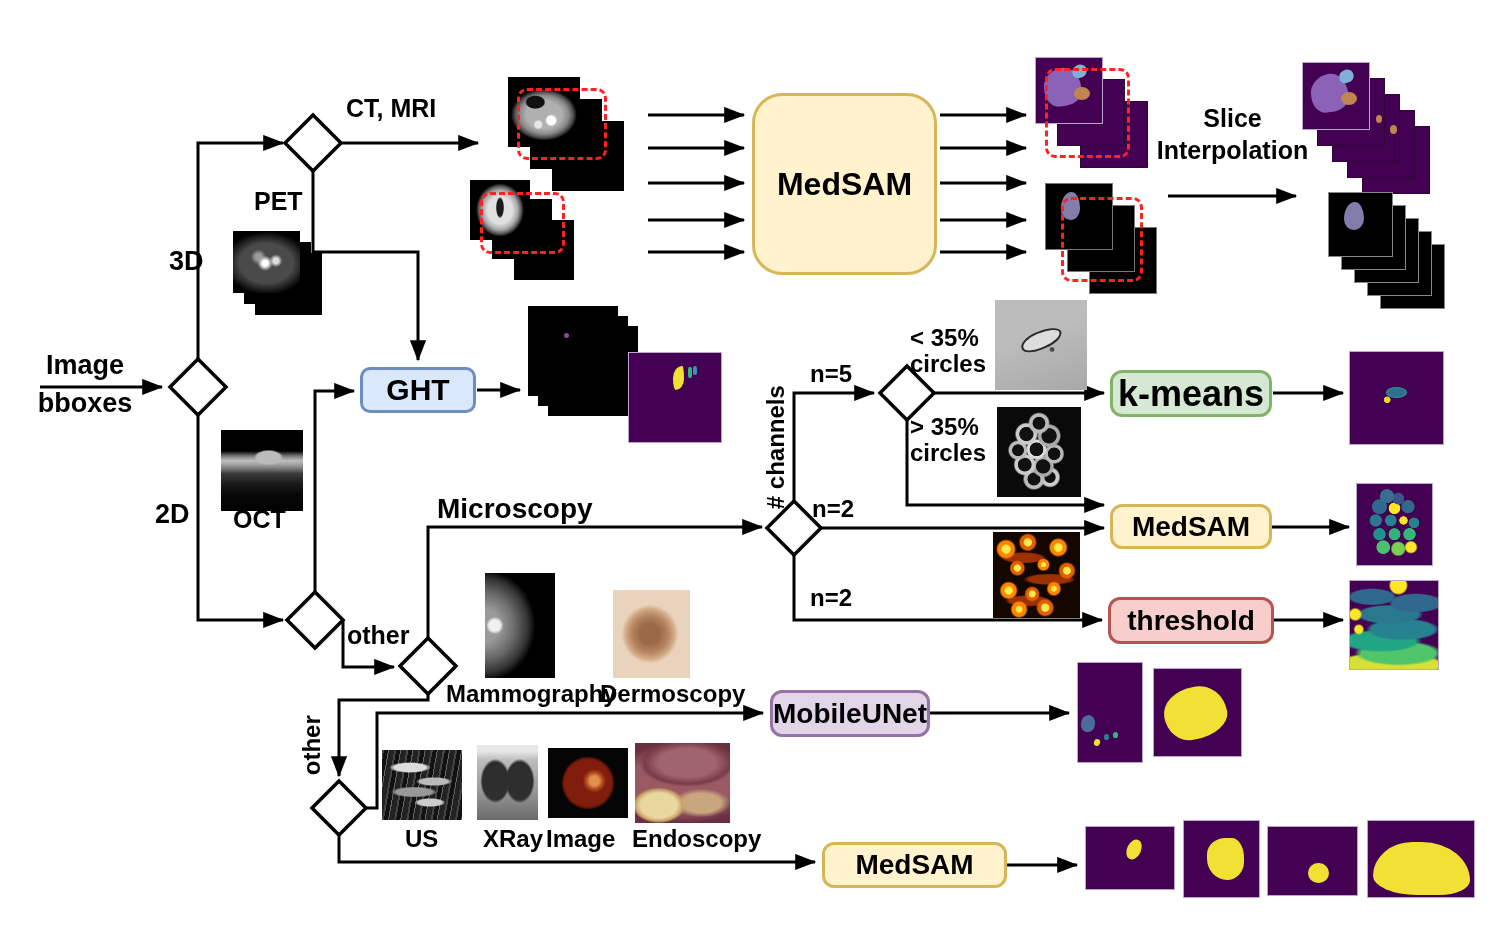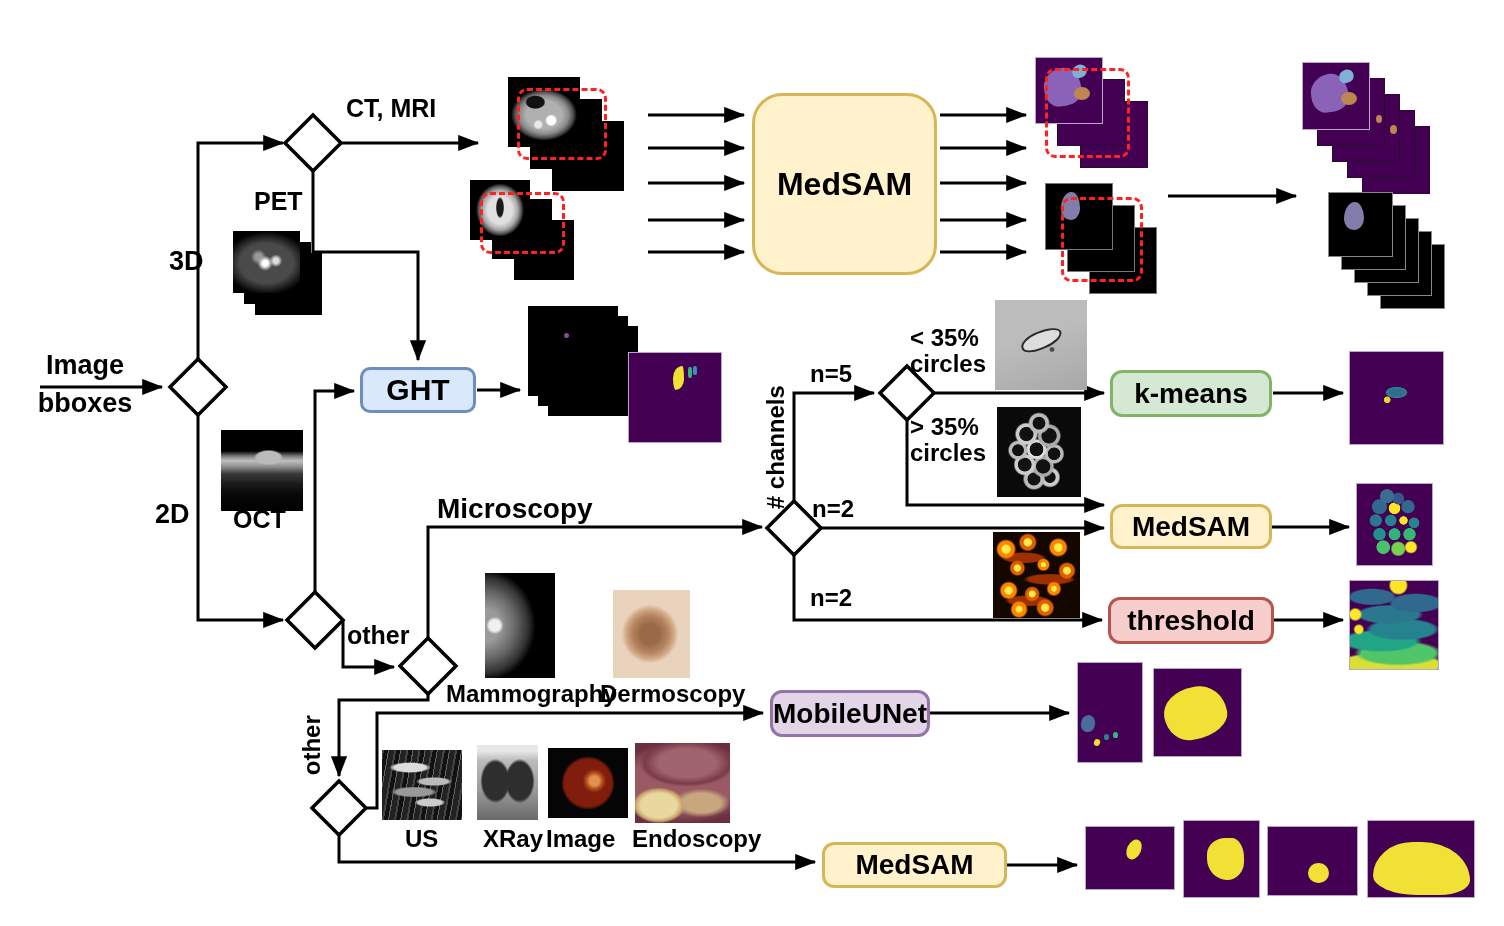--- a/index.html
+++ b/index.html
@@ -212,24 +212,28 @@
   <div class="lbl" style="left:910px;top:414px;font-size:24px;line-height:26px;">
     <span style="display:block;">&gt; 35%</span>
     <span style="display:block;">circles</span>
   </div>
   <div class="lbl" style="left:446px;top:681px;font-size:24px;">Mammography</div>
   <div class="lbl" style="left:600px;top:681px;font-size:24px;">Dermoscopy</div>
   <div class="lbl" style="left:405px;top:826px;font-size:24px;">US</div>
   <div class="lbl" style="left:483px;top:826px;font-size:24px;">XRay</div>
   <div class="lbl" style="left:546px;top:826px;font-size:24px;">Image</div>
   <div class="lbl" style="left:632px;top:826px;font-size:24px;">Endoscopy</div>
+  <div class="lbl ctr" style="left:1150px;top:102px;width:165px;font-size:25px;line-height:32px;">
+    <span style="display:block;">Slice</span>
+    <span style="display:block;">Interpolation</span>
+  </div>
 
   <div class="node node-medsam" style="left:752px;top:93px;width:185px;height:182px;border-radius:30px;font-size:32px;">MedSAM</div>
   <div class="node node-ght" style="left:360px;top:367px;width:116px;height:46px;border-radius:10px;font-size:30px;">GHT</div>
-  <div class="node node-kmeans" style="left:1110px;top:370px;width:162px;height:47px;border-radius:12px;font-size:28px;">k-means</div>
+  <div class="node node-kmeans" style="left:1110px;top:370px;width:162px;height:47px;border-radius:12px;font-size:36px;">k-means</div>
   <div class="node node-medsam" style="left:1110px;top:504px;width:162px;height:45px;border-radius:12px;font-size:28px;">MedSAM</div>
   <div class="node node-mobileunet" style="left:770px;top:690px;width:160px;height:47px;border-radius:12px;font-size:28px;">MobileUNet</div>
   <div class="node node-threshold" style="left:1108px;top:597px;width:166px;height:47px;border-radius:12px;font-size:28px;">threshold</div>
   <div class="node node-medsam" style="left:822px;top:842px;width:185px;height:46px;border-radius:12px;font-size:28px;">MedSAM</div>
 
   <div class="thumb" style="left:505px;top:75px;width:160px;height:160px;">
     <div class="layer" style="left:47px;top:46px;width:72px;height:70px;"></div>
     <div class="layer" style="left:25px;top:24px;width:72px;height:70px;"></div>
     <div class="layer ct-img" style="left:3px;top:2px;width:72px;height:70px;"></div>
   </div>

